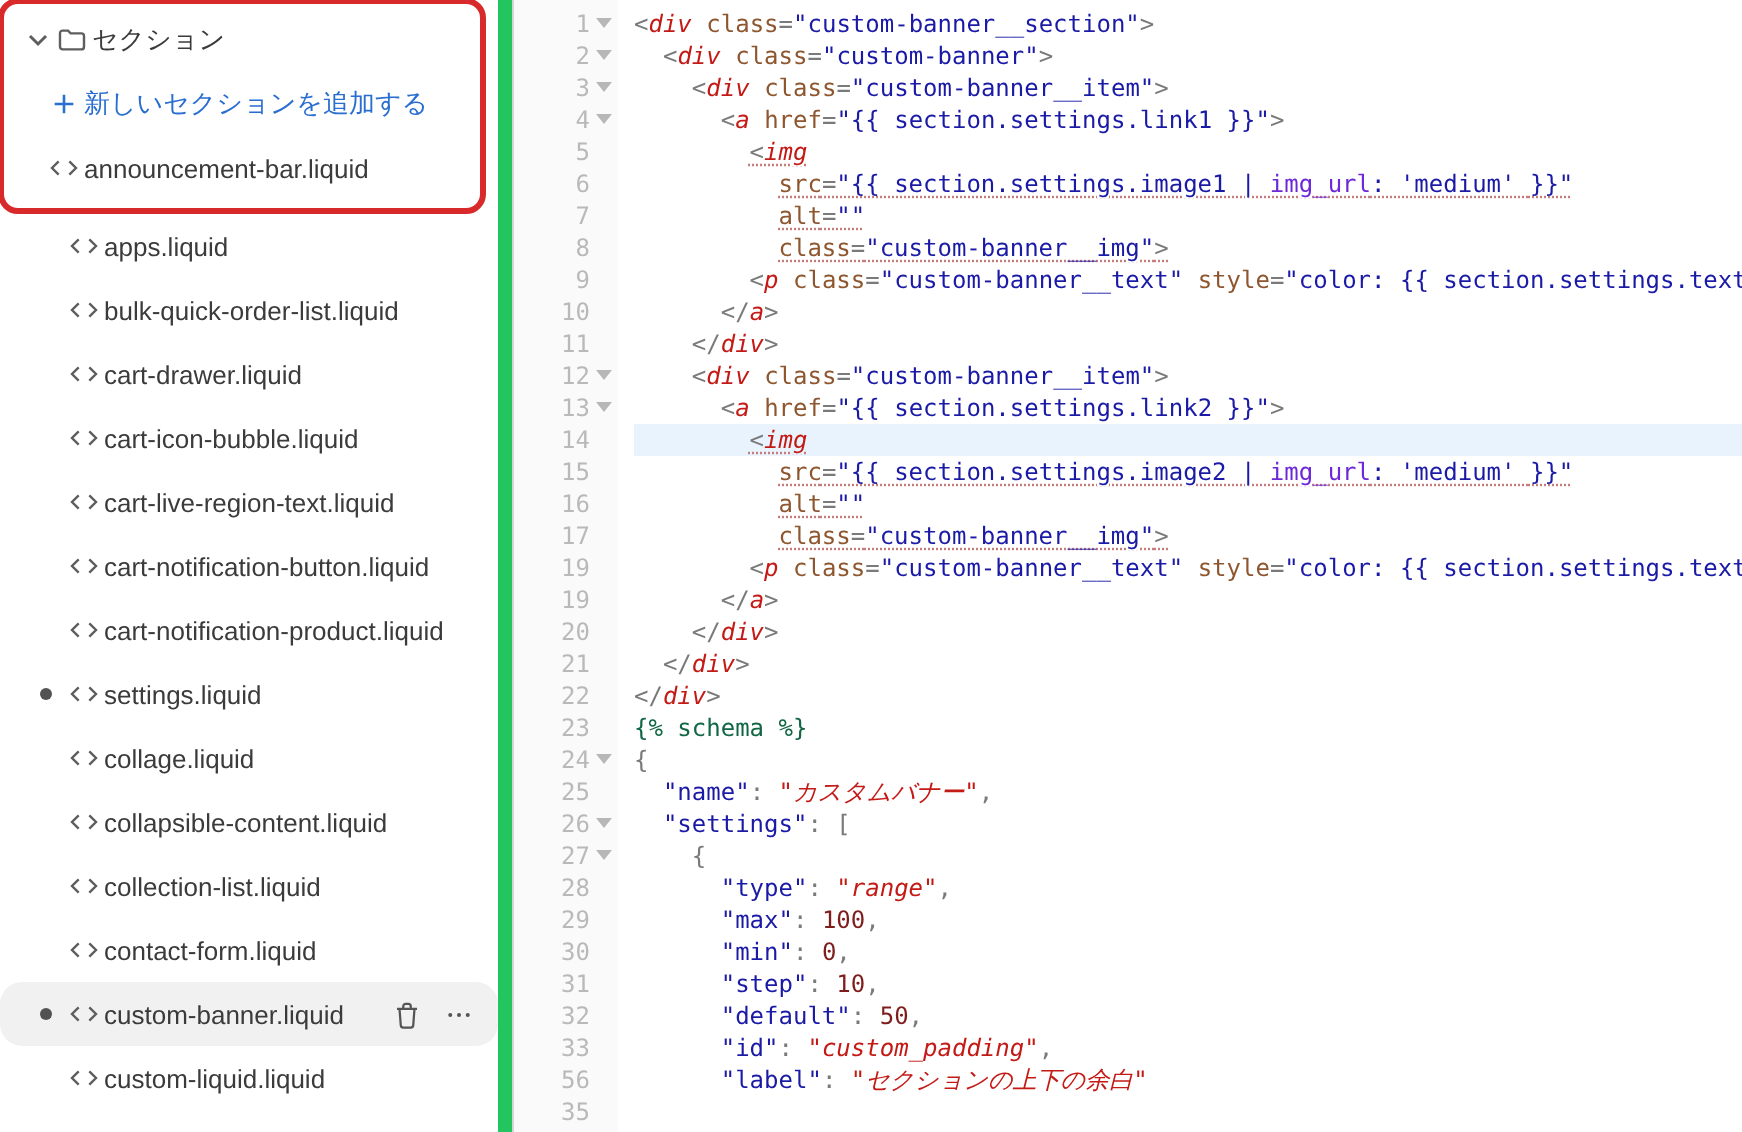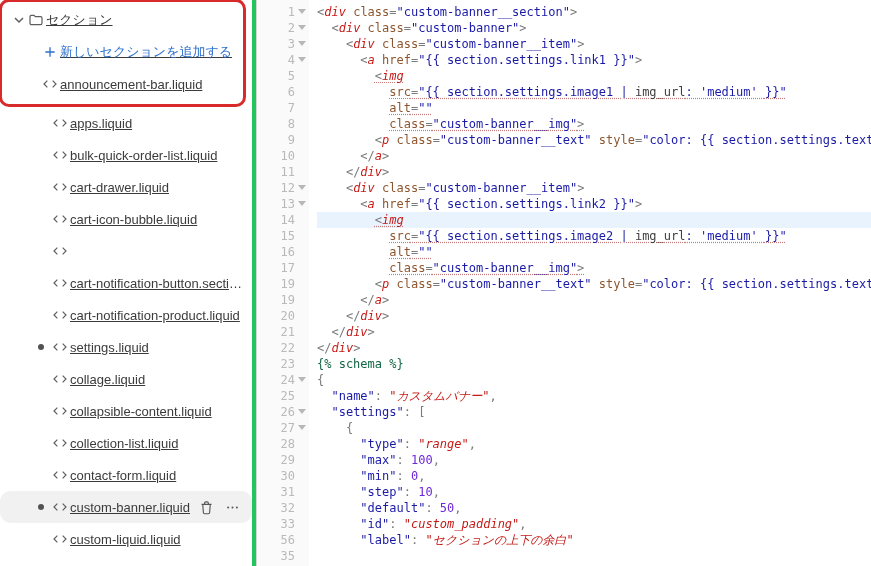--- a/index.html
+++ b/index.html
@@ -1,50 +1,50 @@
 <!DOCTYPE html>
 <html><head>
 <meta charset="utf-8">
 <style>
   *{box-sizing:border-box;margin:0;padding:0;}
   html,body{width:871px;height:566px;font-family:-apple-system,BlinkMacSystemFont,"Segoe UI",Helvetica,Arial,sans-serif;font-size:13px;color:#3b3b3b;background:#fff;overflow:hidden;}
   .app{display:flex;height:100%;}
   
-  .sidebar{width:256px;flex:none;border-right:4px solid #22c55e;overflow:hidden;background:#fff;text-decoration:underline;}
+  .sidebar{width:256px;flex:none;border-right:7px solid #22c55e;overflow:hidden;background:#fff;}
   .hl-box{border:3px solid #d82a2a;border-radius:10px;margin:-1px 6px 0 -1px;padding:2px 0 4px 0;}
   .tree-row{display:flex;align-items:center;height:32px;padding:0 10px;cursor:default;border-radius:6px;}
   .tree-row.sel{background:#f1f1f1;border-radius:11px;}
   .tree-row .chev{width:14px;display:flex;justify-content:center;color:#5e5e5e;}
   .tree-row .ico{width:20px;display:flex;justify-content:center;align-items:center;}
   .tree-row .lbl{flex:1;white-space:nowrap;overflow:hidden;text-overflow:ellipsis;font-size:13px;}
   .tree-row.add .lbl{color:#2a6ecf;}
   .tree-row.add .ico svg{stroke:#2a6ecf;}
-  .indent{padding-left:38px;}
+  .indent{padding-left:20px;}
   .dot{width:6px;height:6px;border-radius:50%;background:#525252;margin-right:6px;flex:none;}
   .dot.sp{visibility:hidden;}
   .row-actions{display:none;gap:6px;margin-left:auto;}
   .tree-row.sel .row-actions{display:flex;}
   .row-actions .act{width:20px;height:20px;display:flex;align-items:center;justify-content:center;color:#555;}
   
   svg{display:block;}
   
   .editor{flex:1;display:flex;overflow:hidden;background:#fff;border-left:1px solid #d5d5d5;}
   .gutter{width:52px;padding:4px 0;background:#fafafa;color:#b9b9b9;font-family:Menlo,Monaco,Consolas,monospace;font-size:12px;text-align:right;user-select:none;}
   .gutter .ln{height:16px;line-height:16px;padding-right:14px;position:relative;}
   .gutter .ln.fold::after{content:"";position:absolute;right:3px;top:5px;width:0;height:0;border-left:4px solid transparent;border-right:4px solid transparent;border-top:5px solid #b7b7b7;}
   .code{flex:1;padding:4px 0 4px 8px;font-family:Menlo,Monaco,Consolas,monospace;font-size:12px;line-height:16px;white-space:pre;overflow:hidden;}
   .code .cl{height:16px;}
   .code .cl.hl{background:#e9f3fe;}
   .p{color:#7a7a7a;} 
   .tag{color:#c41a16;font-style:italic;}
   .attr{color:#8e562e;}
   .str{color:#1a1aa6;}
   .key{color:#1a1aa6;}
-  .num{color:#6d28d9;margin-top:48px;}
-  .liq{color:#404040;}  
+  .num{color:#7f1d1d;margin-top:48px;}
+  .liq{color:#6d28d9;}  
   .liqtag{color:#116644;}
   .dashed{text-decoration:underline dotted #c77c7c;text-underline-offset:2px;}
   
   .editor::after{content:"";position:absolute;}
 </style>
 </head>
 <body>
 
 <div class="app">
 
@@ -117,29 +117,30 @@
           </span>
           <span class="lbl">cart-icon-bubble.liquid</span>
         </div>
         <div class="tree-row indent">
           <span class="dot sp"></span>
           <span class="ico">
             <svg width="16" height="16" viewBox="0 0 24 24" fill="none" stroke="#5e5e5e" stroke-width="1.8">
               <path d="M8 7l-5 5 5 5M16 7l5 5-5 5"></path>
             </svg>
           </span>
-        </div>
-        <div class="tree-row indent">
-          <span class="dot sp"></span>
-          <span class="ico">
-            <svg width="16" height="16" viewBox="0 0 24 24" fill="none" stroke="#5e5e5e" stroke-width="1.8">
-              <path d="M8 7l-5 5 5 5M16 7l5 5-5 5"></path>
-            </svg>
-          </span>
-          <span class="lbl">cart-notification-button.section</span>
+          <span class="lbl">cart-live-region-text.liquid</span>
+        </div>
+        <div class="tree-row indent">
+          <span class="dot sp"></span>
+          <span class="ico">
+            <svg width="16" height="16" viewBox="0 0 24 24" fill="none" stroke="#5e5e5e" stroke-width="1.8">
+              <path d="M8 7l-5 5 5 5M16 7l5 5-5 5"></path>
+            </svg>
+          </span>
+          <span class="lbl">cart-notification-button.liquid</span>
         </div>
         <div class="tree-row indent">
           <span class="dot sp"></span>
           <span class="ico">
             <svg width="16" height="16" viewBox="0 0 24 24" fill="none" stroke="#5e5e5e" stroke-width="1.8">
               <path d="M8 7l-5 5 5 5M16 7l5 5-5 5"></path>
             </svg>
           </span>
           <span class="lbl">cart-notification-product.liquid</span>
         </div>

